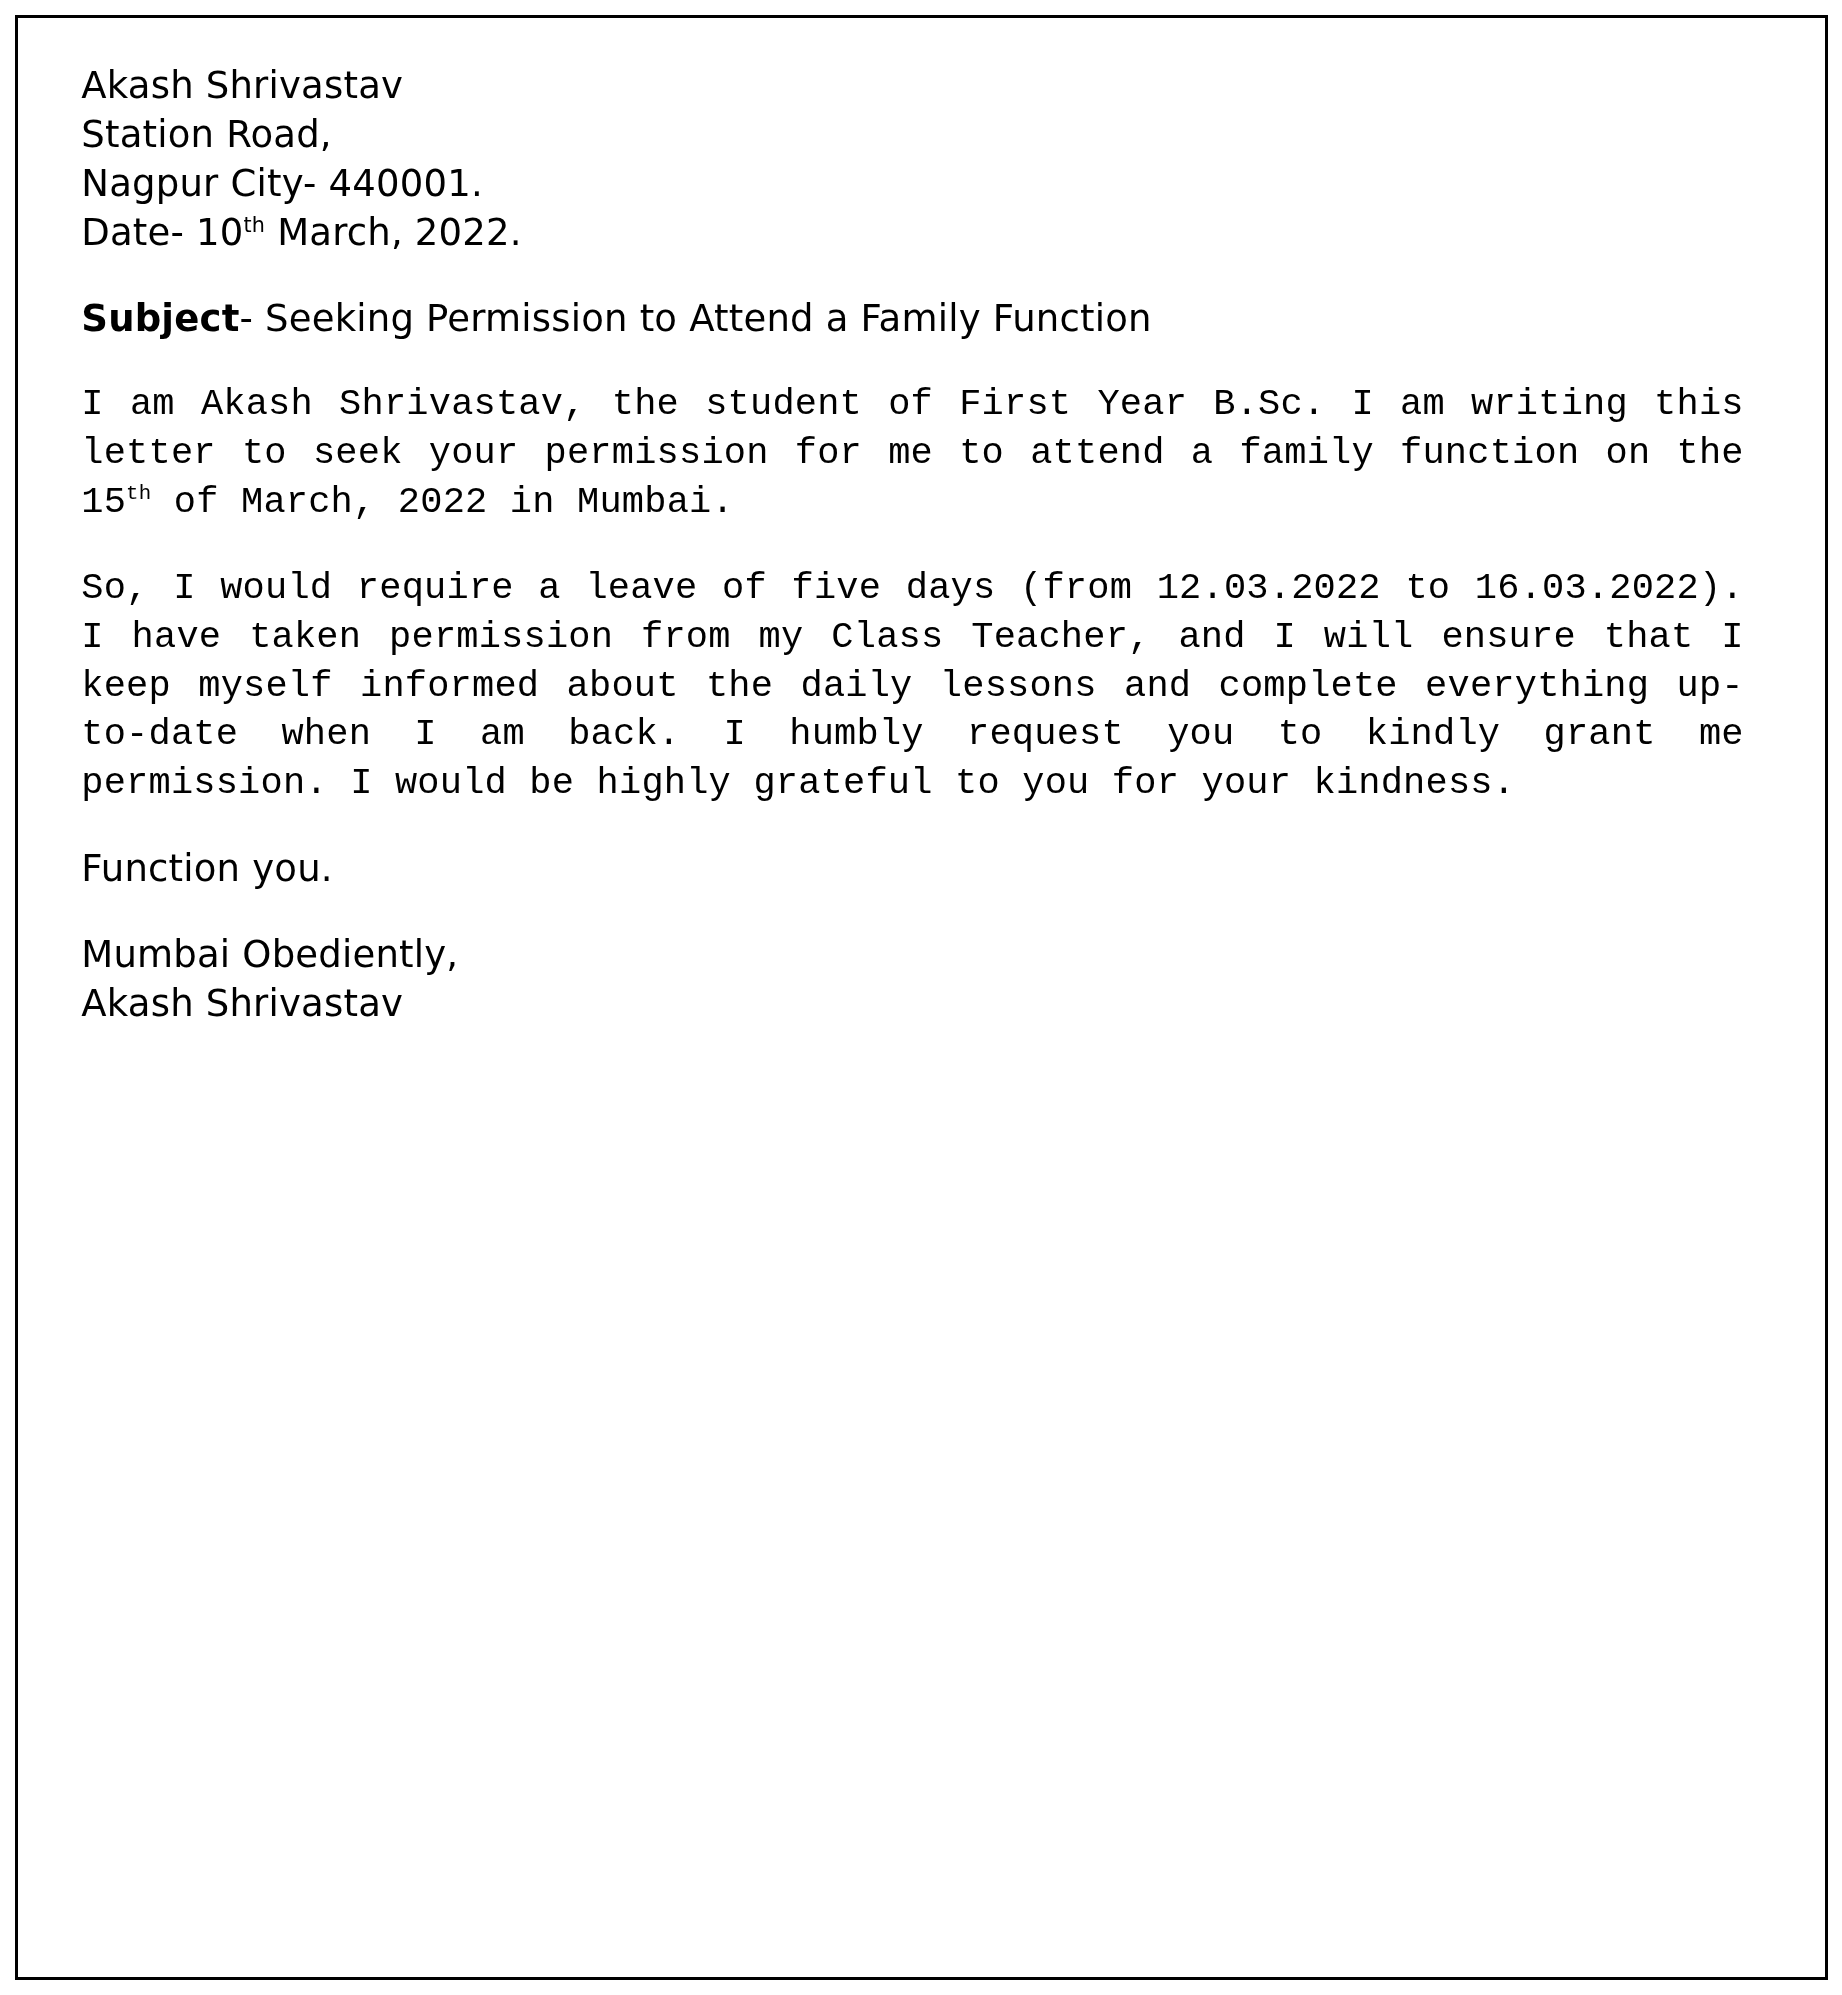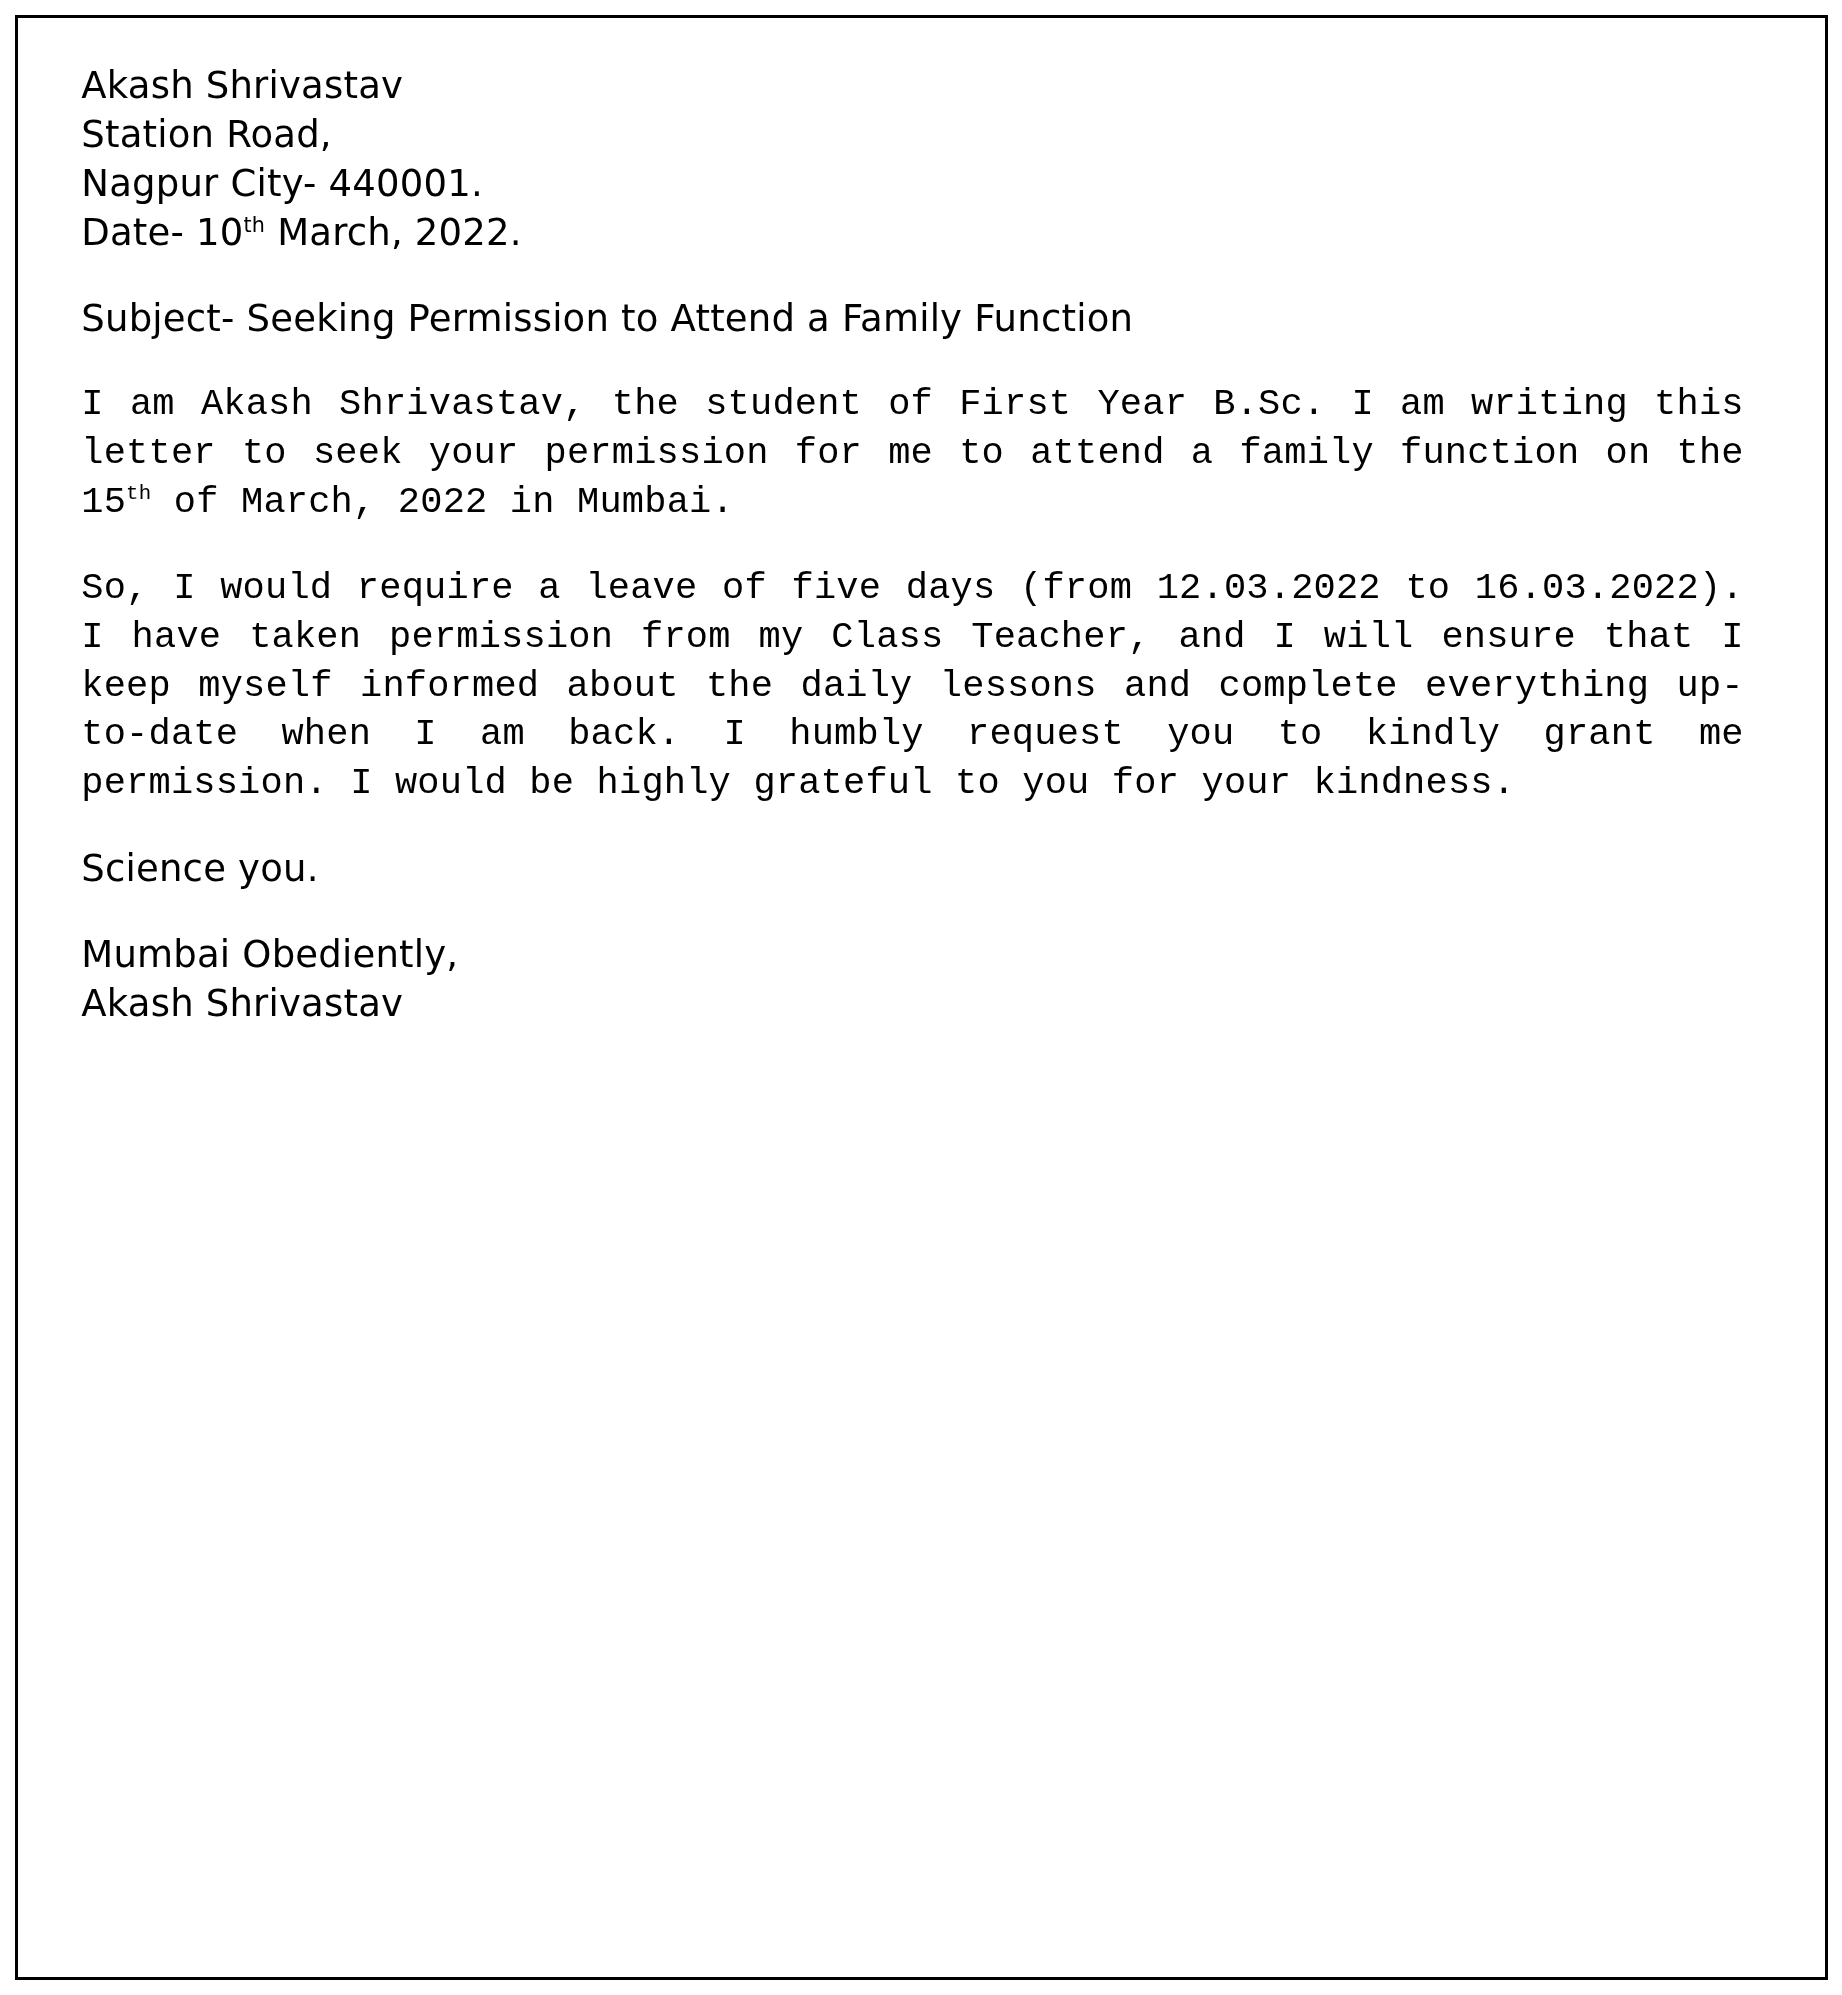--- a/index.html
+++ b/index.html
@@ -47,21 +47,21 @@
     display: block;
     text-align: justify;
     text-justify: inter-word;
     white-space: normal;
     font-family: Liberation Mono, monospace;
   }
   .para-last-left {
     text-align-last: left;
   }
   .bold {
-    font-weight: normal;
+    font-weight: bold;
   }
   sup.ord {
     font-size: 0.56em;
     vertical-align: super;
     line-height: 0;
   }
   .inline {
     display: inline;
   }
   .sig-block .line {
@@ -89,21 +89,21 @@
 
       <div class="block">
         <span class="para para-last-left"><span class="inline">I am Akash Shrivastav, the student of First Year B.Sc. I am writing this letter to seek your permission for me to attend a family function on the 15</span><sup class="ord">th</sup><span class="inline"> of March, 2022 in Mumbai.</span></span>
       </div>
 
       <div class="block">
         <span class="para para-last-left">So, I would require a leave of five days (from 12.03.2022 to 16.03.2022). I have taken permission from my Class Teacher, and I will ensure that I keep myself informed about the daily lessons and complete everything up-to-date when I am back. I humbly request you to kindly grant me permission. I would be highly grateful to you for your kindness.</span>
       </div>
 
       <div class="block">
-        <span class="line">Science you.</span>
+        <span class="line">Function you.</span>
       </div>
 
       <div class="block sig-block">
         <span class="line">Mumbai Obediently,</span>
         <span class="line">Akash Shrivastav</span>
       </div>
 
     </div>
   </div>
 </div>

